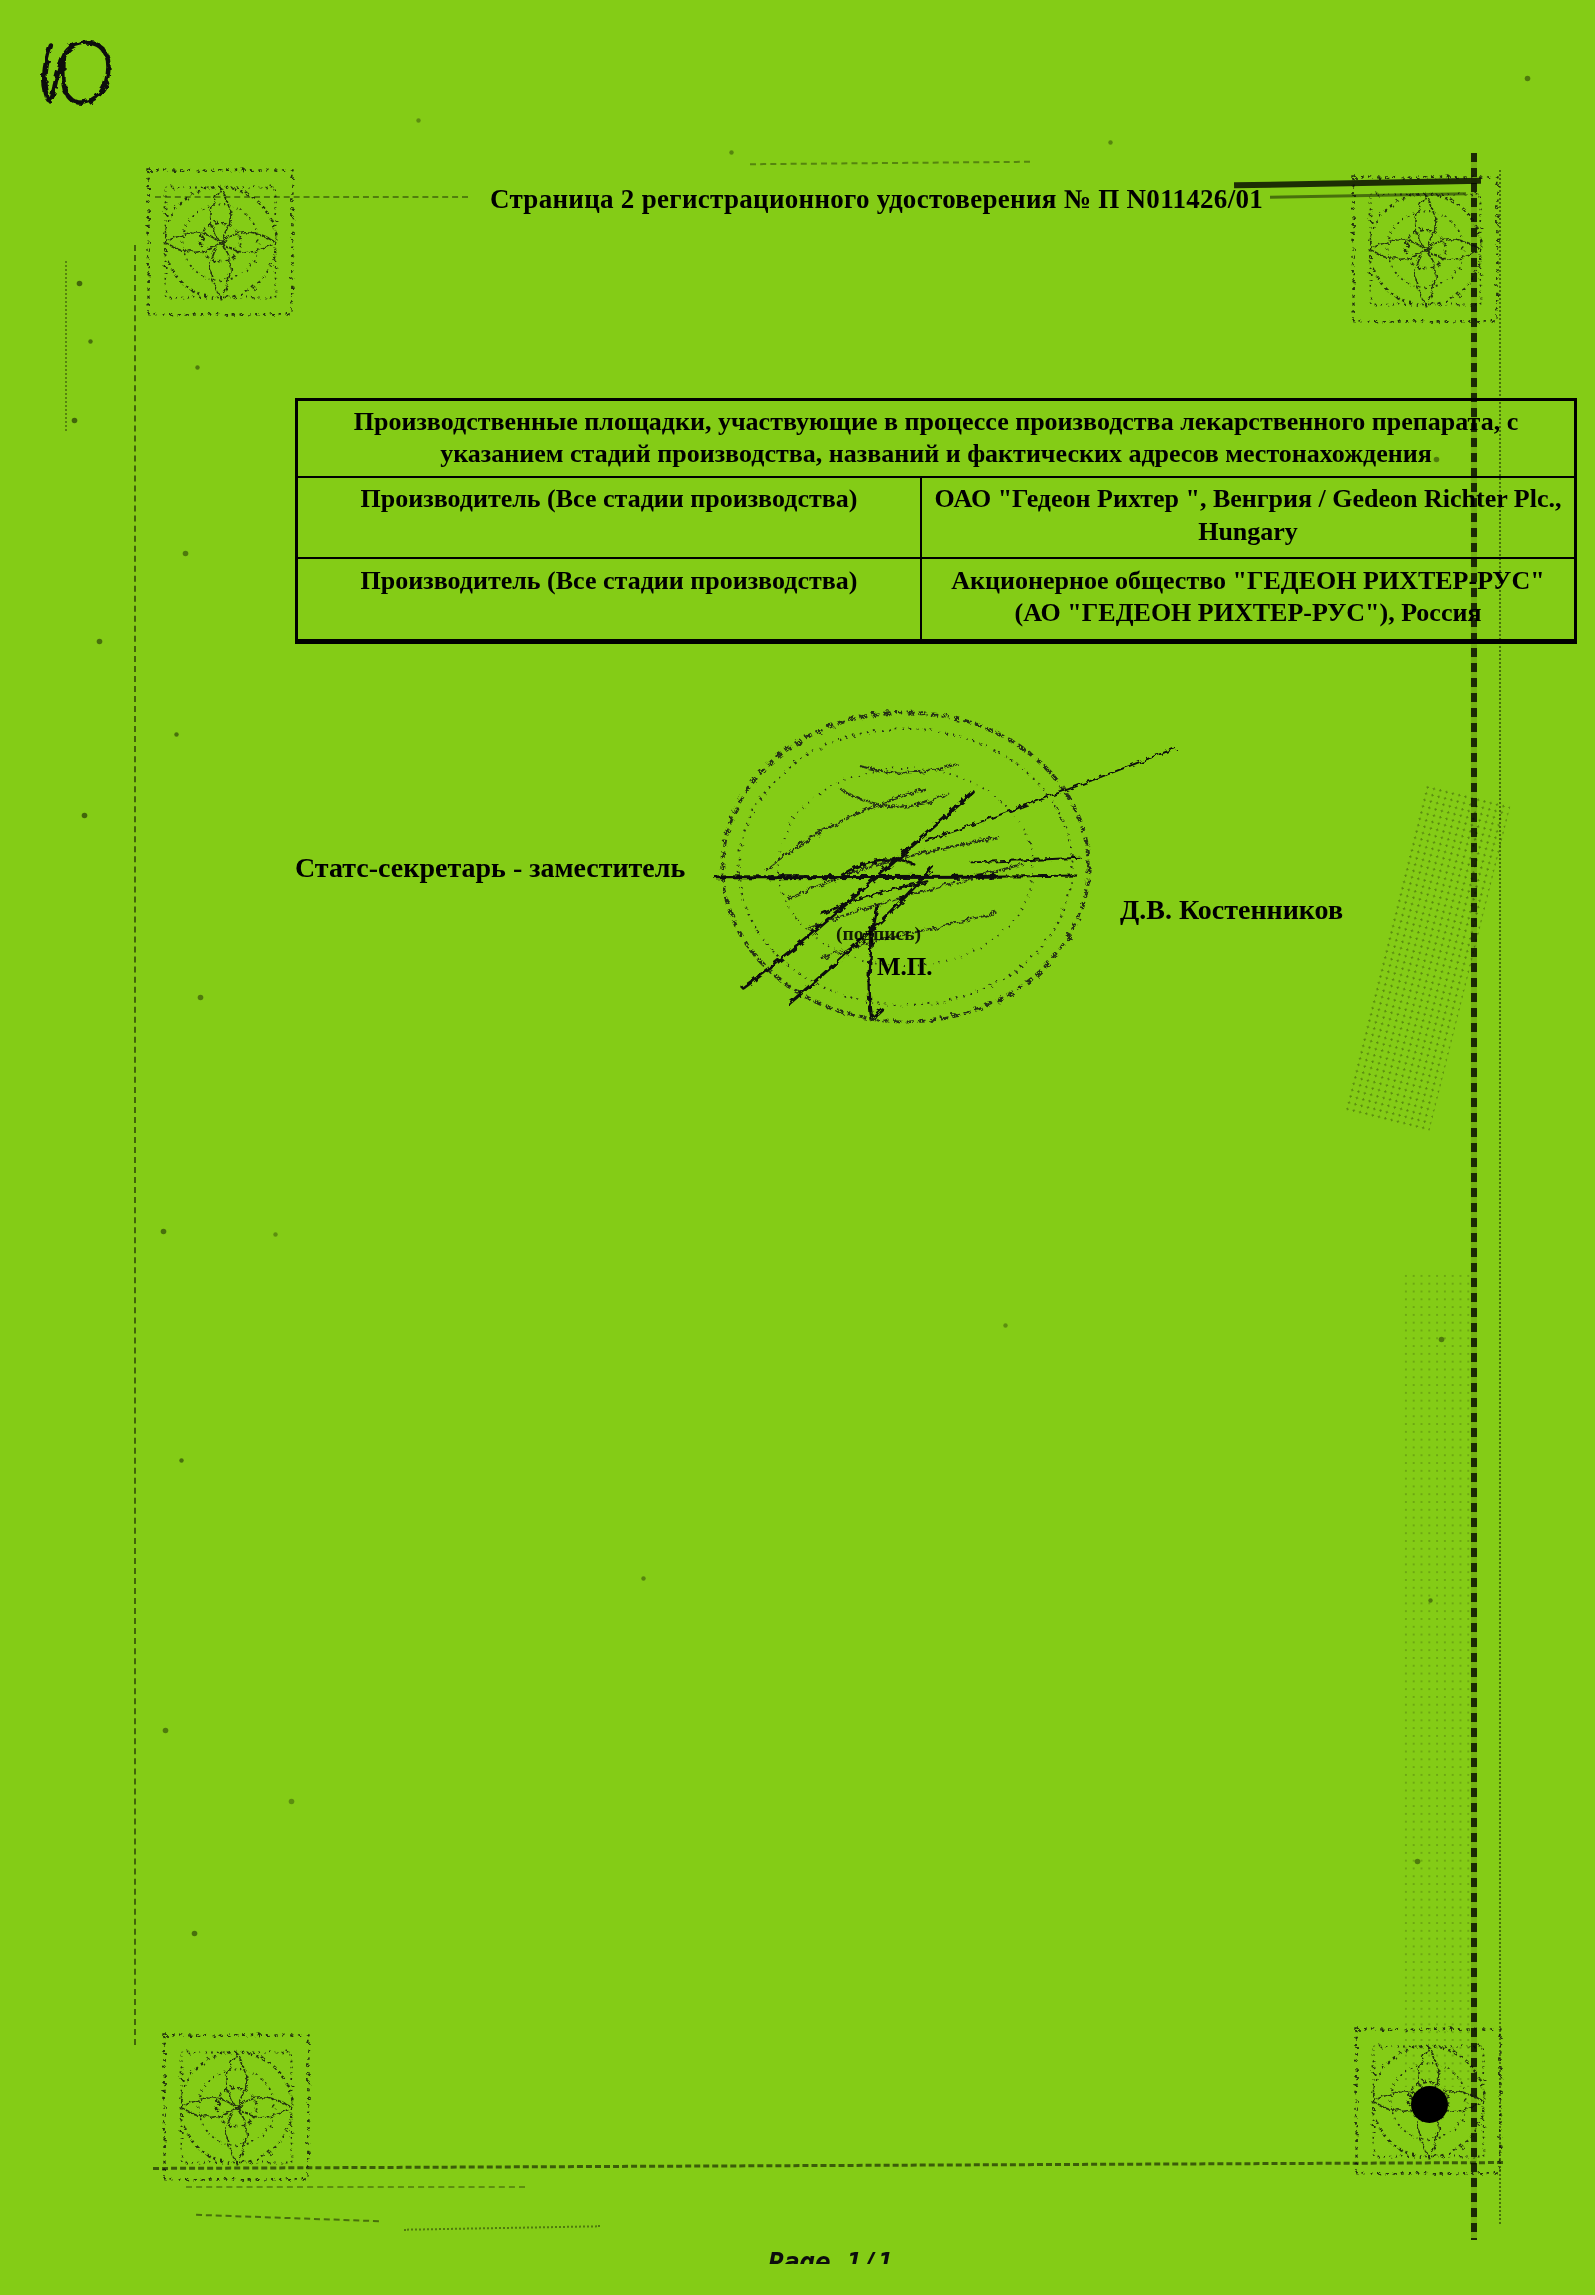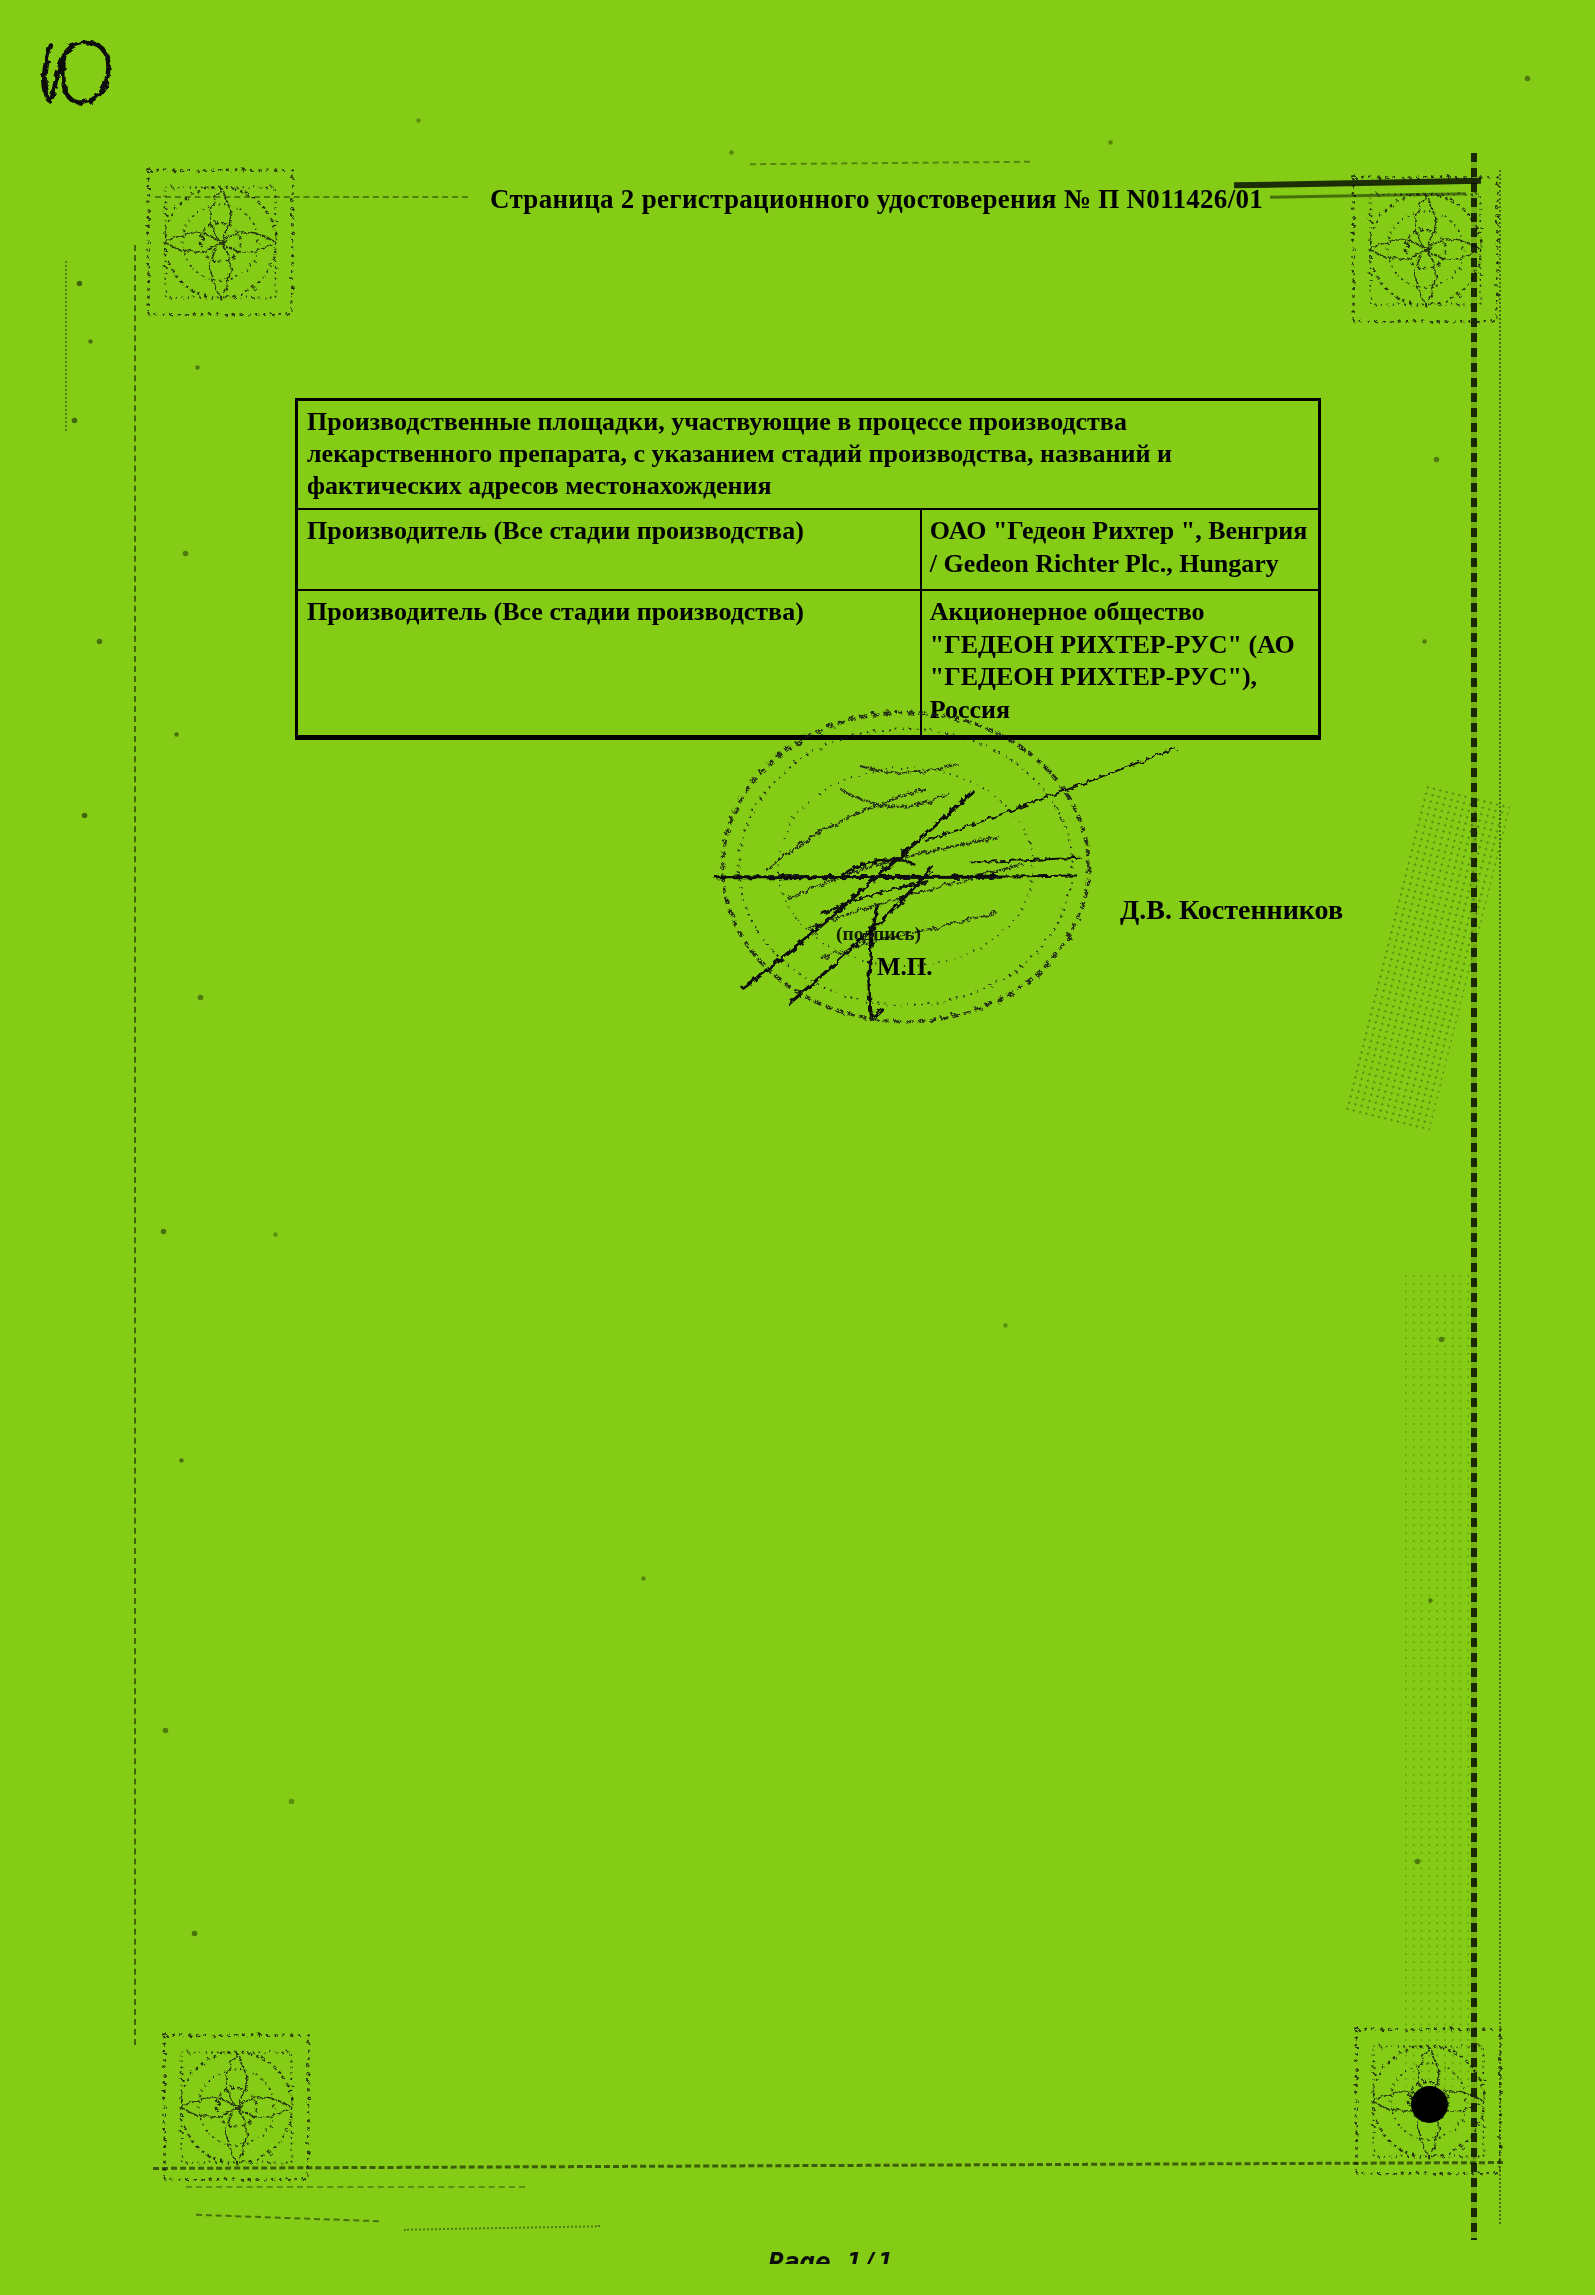--- a/index.html
+++ b/index.html
@@ -45,21 +45,21 @@
       180px 1459px 0 0.7px rgba(0,0,0,.45), 164px 1729px 0 1.3px rgba(0,0,0,.4),
       193px 1932px 0 1.3px rgba(0,0,0,.45), 274px 1233px 0 0.7px rgba(0,0,0,.3),
       290px 1800px 0 1.3px rgba(0,0,0,.3), 642px 1577px 0 0.7px rgba(0,0,0,.35),
       1004px 1324px 0 0.7px rgba(0,0,0,.3), 1435px 458px 0 1.3px rgba(0,0,0,.4),
       1423px 640px 0 0.7px rgba(0,0,0,.4), 1440px 1338px 0 1.3px rgba(0,0,0,.4),
       1429px 1599px 0 0.7px rgba(0,0,0,.4), 1416px 1860px 0 1.3px rgba(0,0,0,.4),
       730px 151px 0 0.7px rgba(0,0,0,.35), 1109px 141px 0 0.7px rgba(0,0,0,.35),
       1526px 77px 0 1.3px rgba(0,0,0,.4), 417px 119px 0 0.7px rgba(0,0,0,.3);}
 
   
-  .table{left:295px;top:398px;width:1026px;border:3.3px solid #0c0c0c;box-sizing:border-box;}
+  .table{left:295px;top:398px;width:1282px;border:3.3px solid #0c0c0c;box-sizing:border-box;text-align:center;}
   .t-head{padding:5.2px 9px 6.5px;font-weight:bold;font-size:26px;line-height:1.22;
           border-bottom:2.6px solid #0c0c0c;}
   .t-pair{display:flex;border-bottom:2.6px solid #0c0c0c;}
   .t-label{width:624px;box-sizing:border-box;padding:5.2px 9px 9px;
            font-weight:bold;font-size:26px;line-height:1.22;border-right:2px solid #0c0c0c;}
   .t-value{flex:1;box-sizing:border-box;padding:5.2px 7.8px 9px;font-weight:bold;
            font-size:26px;line-height:1.25;}
   .t-full{padding:5.2px 9px 7.8px;font-weight:bold;font-size:26px;line-height:1.22;
           border-bottom:2.6px solid #0c0c0c;}
   .t-full.last{border-bottom:none;}
@@ -165,20 +165,21 @@
       <div class="t-label">Производитель (Все стадии производства)</div>
       <div class="t-value">ОАО "Гедеон Рихтер ", Венгрия / Gedeon Richter Plc., Hungary</div>
     </div>
     <div class="t-pair">
       <div class="t-label">Производитель (Все стадии производства)</div>
       <div class="t-value">Акционерное общество "ГЕДЕОН РИХТЕР-РУС" (АО "ГЕДЕОН РИХТЕР-РУС"), Россия</div>
     </div>
   </div>
 
   <div class="abs sig-title scan">
+    <div>Статс-секретарь - заместитель</div>
   </div>
   <div class="abs sig-name scan">Д.В. Костенников</div>
   <div class="abs sig-caption scan">(подпись)</div>
   <div class="abs seal-caption scan">М.П.</div>
 
   <svg id="stamp" class="abs" viewBox="0 0 600 500">
     <g fill="none" stroke="#161616" filter="url(#eaten)">
       <ellipse cx="300" cy="250" rx="281" ry="237" stroke-width="6" stroke-dasharray="11 7"></ellipse>
       <ellipse cx="300" cy="250" rx="256" ry="212" stroke-width="3.5" stroke-dasharray="3 8"></ellipse>
       <ellipse cx="300" cy="250" rx="196" ry="152" stroke-width="3" stroke-dasharray="2 9"></ellipse>

